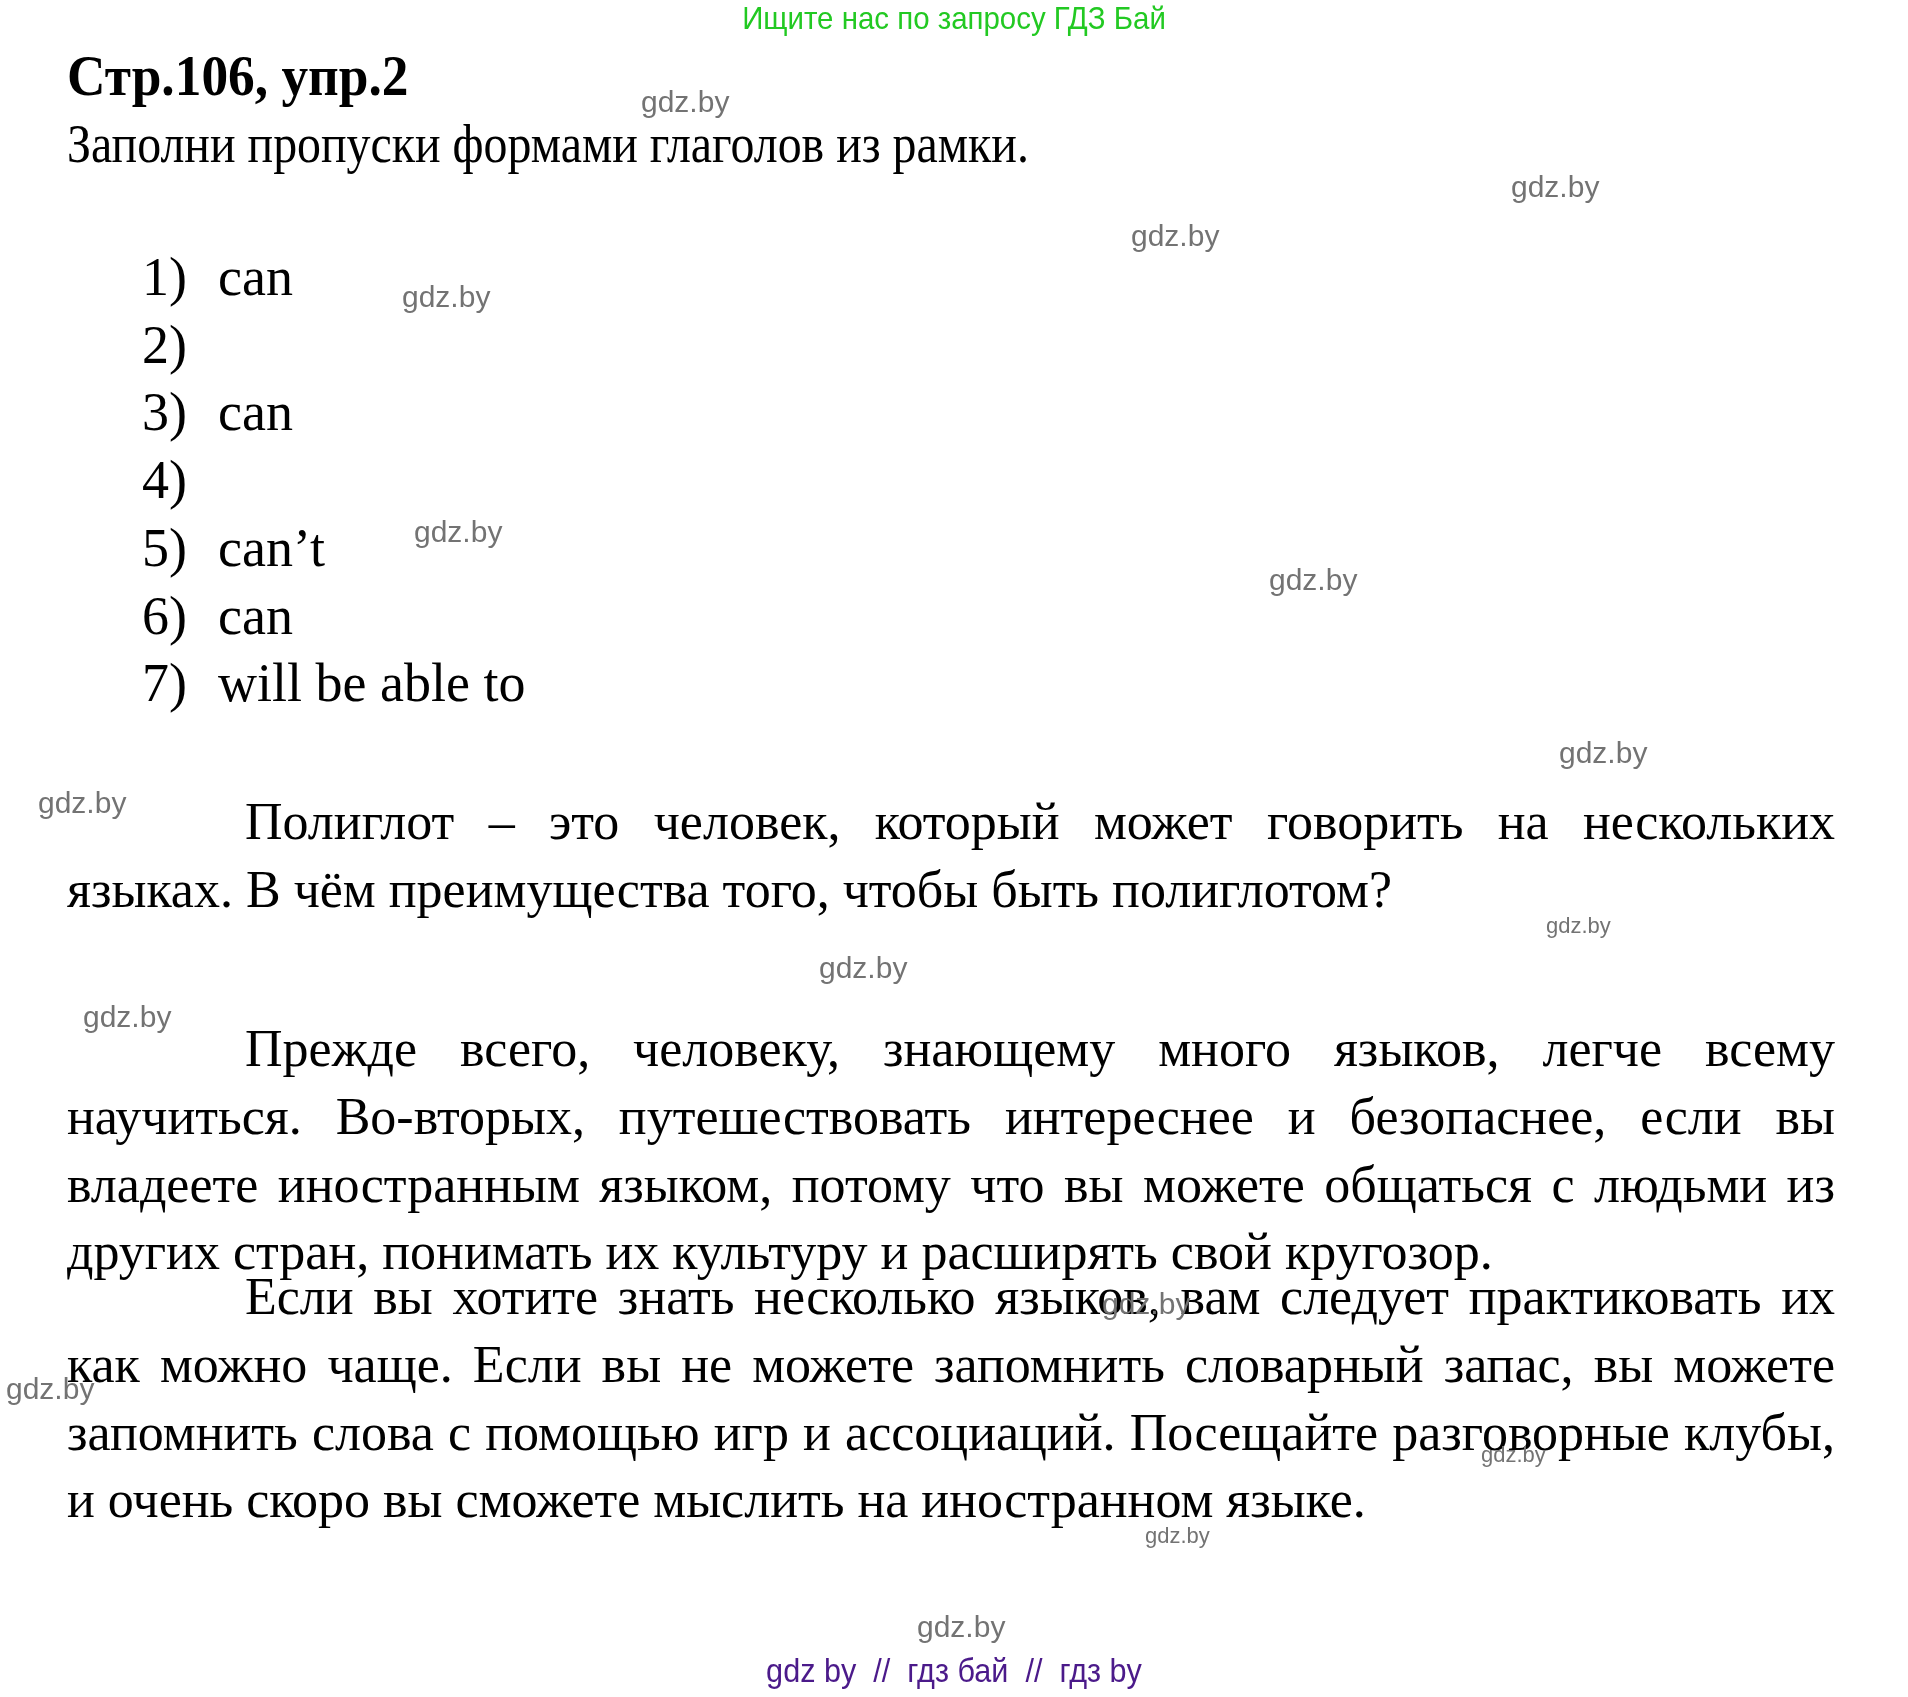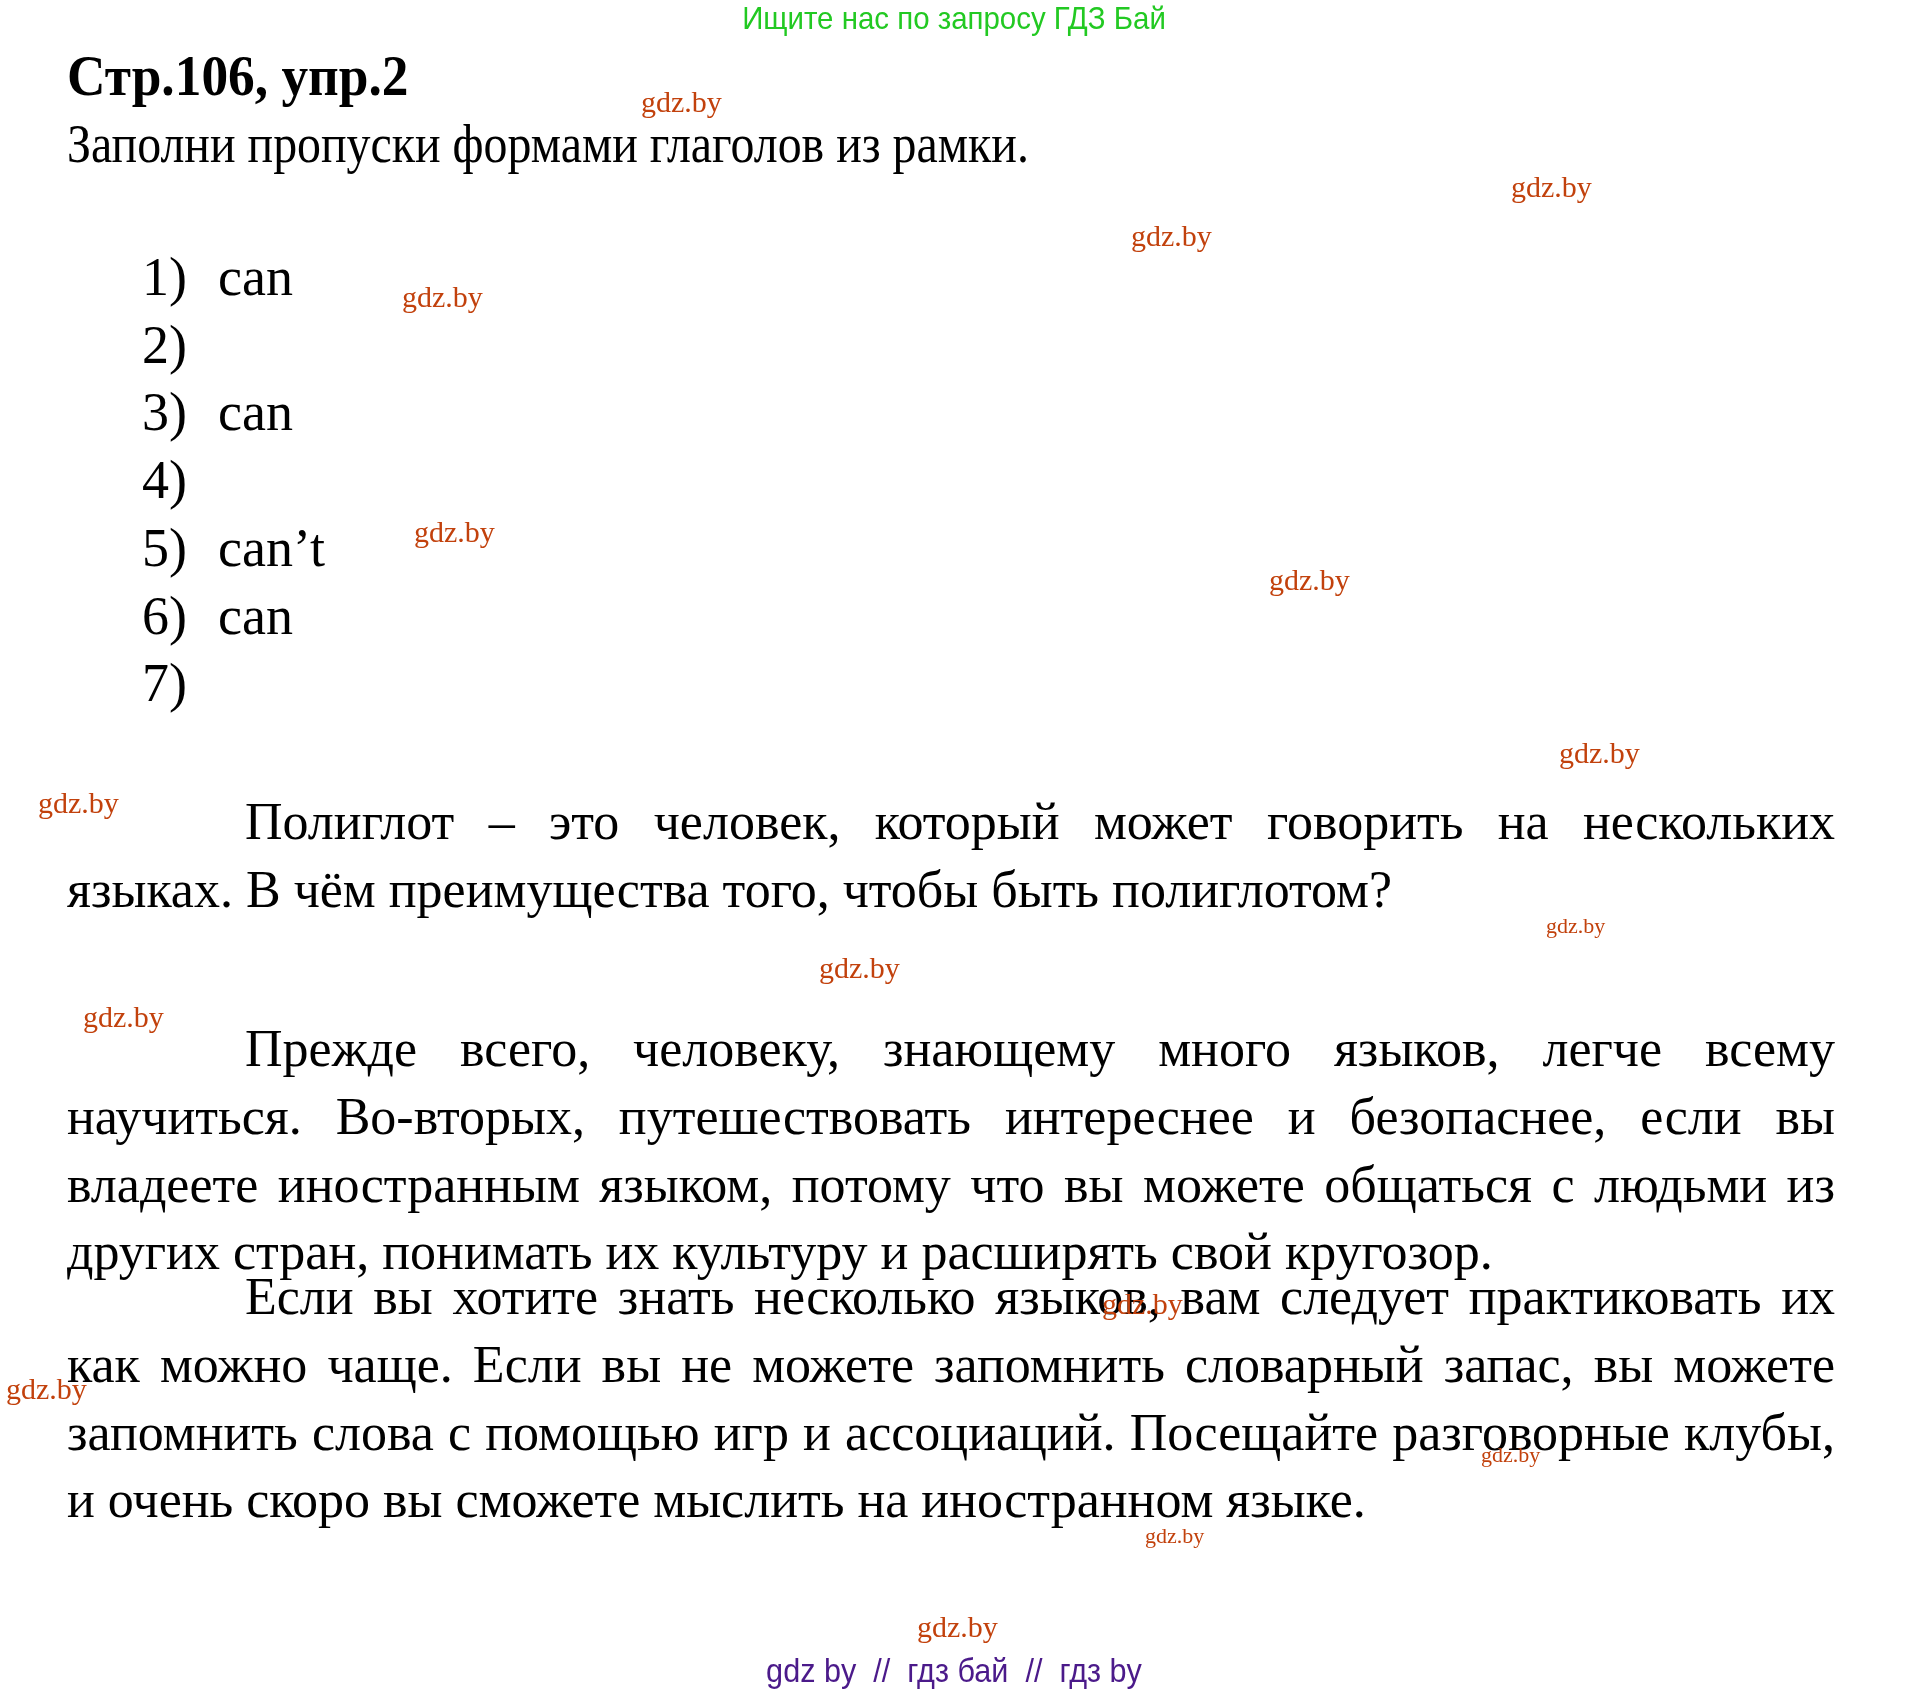--- a/index.html
+++ b/index.html
@@ -31,21 +31,21 @@
     .answers .num { width: 76px; display: inline-block; }
     .body-text {
       position: absolute; left: 67px; width: 1768px; font-size: 52px; line-height: 67.8px;
       text-align: justify; text-align-last: left; margin: 0;
     }
     .body-text .indent { display: inline-block; width: 178px; }
     .p1 { top: 788px; }
     .p2 { top: 1015px; }
     .p3 { top: 1263px; }
     .wm {
-      position: absolute; font-family: Liberation Serif, serif; color: #c2410c;
+      position: absolute; font-family: Liberation Sans, sans-serif; color: #737373;
       font-size: 30px; line-height: 32px; white-space: nowrap;
     }
     .wm.small { font-size: 22px; line-height: 24px; }
   </style>
 </head>
 <body>
 
 <div class="header">Ищите нас по запросу ГДЗ Бай</div>
 
 <div class="title serif">Стр.106, упр.2</div>
@@ -69,20 +69,21 @@
   <li>
       <span class="num">5)</span>
       <span>can’t</span>
     </li>
   <li>
       <span class="num">6)</span>
       <span>can</span>
     </li>
   <li>
       <span class="num">7)</span>
+      <span>will be able to</span>
     </li>
 </ol>
 
 <p class="body-text serif p1"><span class="indent"></span><span>Полиглот – это человек, который может говорить на нескольких языках. В чём преимущества того, чтобы быть полиглотом?</span></p>
 <p class="body-text serif p2"><span class="indent"></span><span>Прежде всего, человеку, знающему много языков, легче всему научиться. Во-вторых, путешествовать интереснее и безопаснее, если вы владеете иностранным языком, потому что вы можете общаться с людьми из других стран, понимать их культуру и расширять свой кругозор.</span></p>
 <p class="body-text serif p3"><span class="indent"></span><span>Если вы хотите знать несколько языков, вам следует практиковать их как можно чаще. Если вы не можете запомнить словарный запас, вы можете запомнить слова с помощью игр и ассоциаций. Посещайте разговорные клубы, и очень скоро вы сможете мыслить на иностранном языке.</span></p>
 
 <span class="wm" style="left:641px;top:86px">gdz.by</span>
 <span class="wm" style="left:1511px;top:171px">gdz.by</span>
 <span class="wm" style="left:1131px;top:220px">gdz.by</span>

